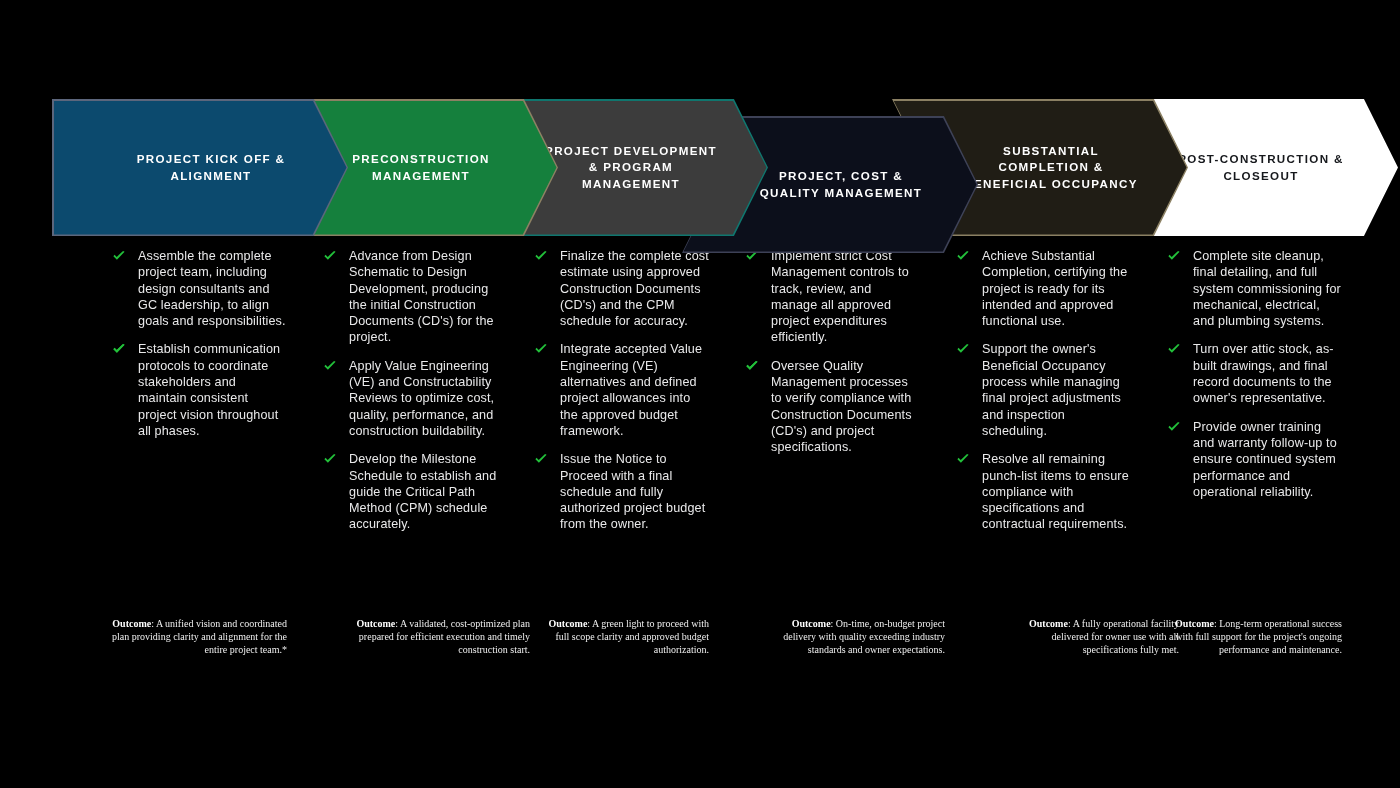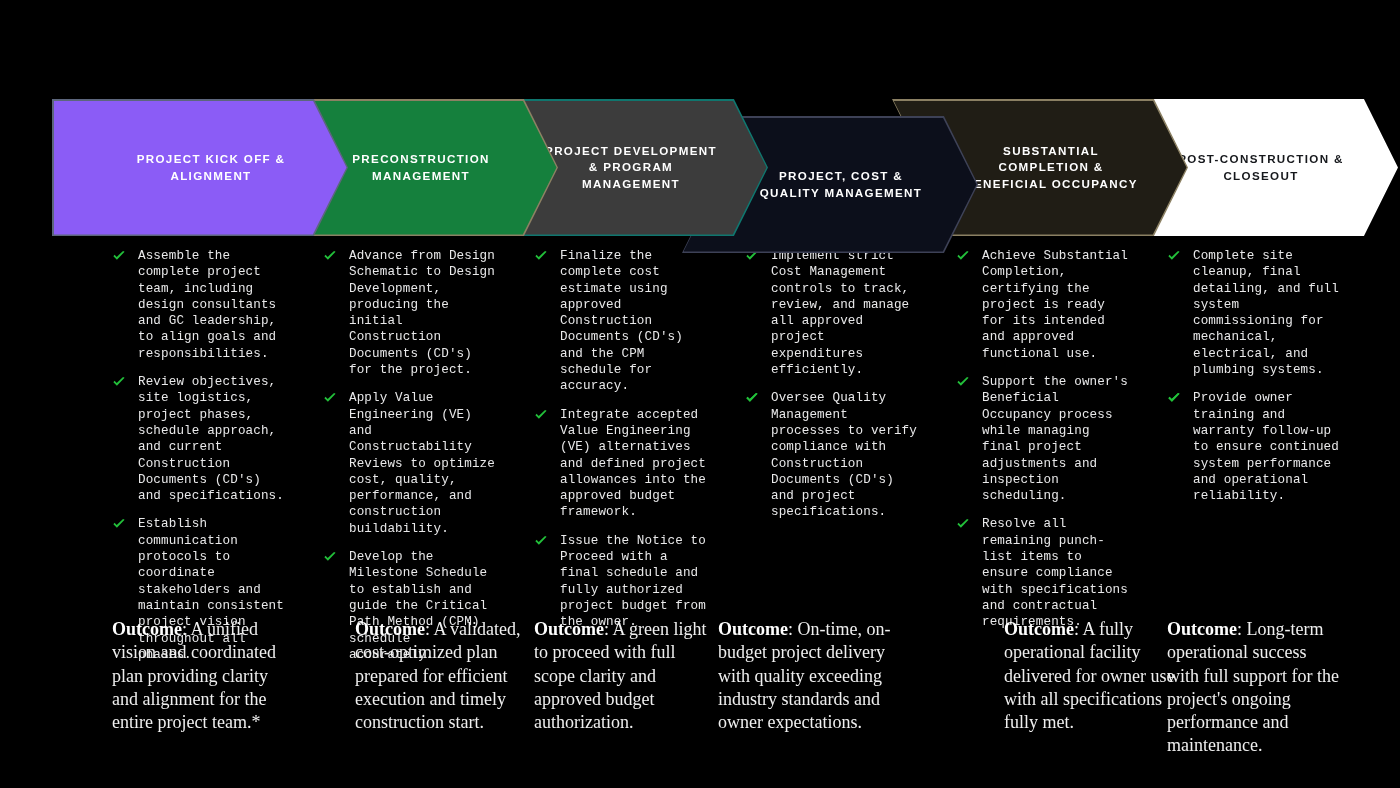--- a/index.html
+++ b/index.html
@@ -103,48 +103,49 @@
   .check {
     position: absolute;
     left: 0;
     top: 1px;
     width: 14px;
     height: 14px;
     display: block;
   }
 
   .bullet-text {
-    font-family: Liberation Mono, monospace;
+    font-family: Liberation Sans, sans-serif;
     font-size: 12.6px;
     line-height: 1.295;
     color: #e9e9ea;
     letter-spacing: 0.01em;
   }
 
   .outcome {
     position: absolute;
     width: 175px;
     font-family: "Liberation Serif", serif;
-    font-size: 18px;
+    font-size: 10px;
     line-height: 1.295;
     color: #efefef;
+    text-align: right;
   }
   .outcome b {
     font-weight: 700;
     color: #ffffff;
   }
 </style>
 </head>
 <body>
 
 <div class="board">
 
   <div class="chevron-band">
       <div class="chevron first" style="left: 0px; width: 296px; z-index: 6; background: rgb(92, 102, 124);">
-        <div class="chevron-inner" style="background: #8b5cf6; inset: 1.5px; position: absolute;">
+        <div class="chevron-inner" style="background: #0c4a6e; inset: 1.5px; position: absolute;">
           <div class="chev-title" style="color: rgb(255, 255, 255);">PROJECT KICK OFF &amp; ALIGNMENT</div>
         </div>
       </div>
       <div class="chevron" style="left: 210px; width: 296px; z-index: 5; background: rgb(139, 128, 99);">
         <div class="chevron-inner" style="background: #15803d; inset: 1.5px; position: absolute;">
           <div class="chev-title" style="color: rgb(255, 255, 255);">PRECONSTRUCTION MANAGEMENT</div>
         </div>
       </div>
       <div class="chevron" style="left: 420px; width: 296px; z-index: 4; background: #0f766e;">
         <div class="chevron-inner" style="background: rgb(60, 60, 60); inset: 1.5px; position: absolute;">
@@ -173,21 +174,20 @@
         <div class="bullet">
           <svg class="check" viewBox="0 0 16 16">
             <path d="M1.6 8.3 L5.6 12.2 L14.4 3.2 L12.6 2.2 L5.4 9.0 L2.9 6.6 Z" fill="#22c03a"></path>
           </svg>
           <div class="bullet-text">Assemble the complete project team, including design consultants and GC leadership, to align goals and responsibilities.</div>
         </div>
         <div class="bullet">
           <svg class="check" viewBox="0 0 16 16">
             <path d="M1.6 8.3 L5.6 12.2 L14.4 3.2 L12.6 2.2 L5.4 9.0 L2.9 6.6 Z" fill="#22c03a"></path>
           </svg>
-          <div class="bullet-text">Review objectives, site logistics, project phases, schedule approach, and current Construction Documents (CD's) and specifications.</div>
         </div>
         <div class="bullet">
           <svg class="check" viewBox="0 0 16 16">
             <path d="M1.6 8.3 L5.6 12.2 L14.4 3.2 L12.6 2.2 L5.4 9.0 L2.9 6.6 Z" fill="#22c03a"></path>
           </svg>
           <div class="bullet-text">Establish communication protocols to coordinate stakeholders and maintain consistent project vision throughout all phases.</div>
         </div>
       </div>
       <div class="outcome" style="left: 112px; top: 370px;"><b>Outcome</b><span>: A unified vision and coordinated plan providing clarity and alignment for the entire project team.*</span></div>
       <div class="col" style="left: 323px;">
@@ -244,21 +244,21 @@
             <path d="M1.6 8.3 L5.6 12.2 L14.4 3.2 L12.6 2.2 L5.4 9.0 L2.9 6.6 Z" fill="#22c03a"></path>
           </svg>
         </div>
         <div class="bullet">
           <svg class="check" viewBox="0 0 16 16">
             <path d="M1.6 8.3 L5.6 12.2 L14.4 3.2 L12.6 2.2 L5.4 9.0 L2.9 6.6 Z" fill="#22c03a"></path>
           </svg>
           <div class="bullet-text">Oversee Quality Management processes to verify compliance with Construction Documents (CD's) and project specifications.</div>
         </div>
       </div>
-      <div class="outcome" style="left: 718px; top: 370px;"><b>Outcome</b><span>: On-time, on-budget project delivery with quality exceeding industry standards and owner expectations.</span></div>
+      <div class="outcome" style="left: 770px; top: 370px;"><b>Outcome</b><span>: On-time, on-budget project delivery with quality exceeding industry standards and owner expectations.</span></div>
       <div class="col" style="left: 956px;">
         <div class="bullet">
           <svg class="check" viewBox="0 0 16 16">
             <path d="M1.6 8.3 L5.6 12.2 L14.4 3.2 L12.6 2.2 L5.4 9.0 L2.9 6.6 Z" fill="#22c03a"></path>
           </svg>
           <div class="bullet-text">Achieve Substantial Completion, certifying the project is ready for its intended and approved functional use.</div>
         </div>
         <div class="bullet">
           <svg class="check" viewBox="0 0 16 16">
             <path d="M1.6 8.3 L5.6 12.2 L14.4 3.2 L12.6 2.2 L5.4 9.0 L2.9 6.6 Z" fill="#22c03a"></path>
@@ -277,20 +277,21 @@
         <div class="bullet">
           <svg class="check" viewBox="0 0 16 16">
             <path d="M1.6 8.3 L5.6 12.2 L14.4 3.2 L12.6 2.2 L5.4 9.0 L2.9 6.6 Z" fill="#22c03a"></path>
           </svg>
           <div class="bullet-text">Complete site cleanup, final detailing, and full system commissioning for mechanical, electrical, and plumbing systems.</div>
         </div>
         <div class="bullet">
           <svg class="check" viewBox="0 0 16 16">
             <path d="M1.6 8.3 L5.6 12.2 L14.4 3.2 L12.6 2.2 L5.4 9.0 L2.9 6.6 Z" fill="#22c03a"></path>
           </svg>
+          <div class="bullet-text">Turn over attic stock, as-built drawings, and final record documents to the owner's representative.</div>
         </div>
         <div class="bullet">
           <svg class="check" viewBox="0 0 16 16">
             <path d="M1.6 8.3 L5.6 12.2 L14.4 3.2 L12.6 2.2 L5.4 9.0 L2.9 6.6 Z" fill="#22c03a"></path>
           </svg>
           <div class="bullet-text">Provide owner training and warranty follow-up to ensure continued system performance and operational reliability.</div>
         </div>
       </div>
       <div class="outcome" style="left: 1167px; top: 370px;"><b>Outcome</b><span>: Long-term operational success with full support for the project's ongoing performance and maintenance.</span></div>
     </div>

